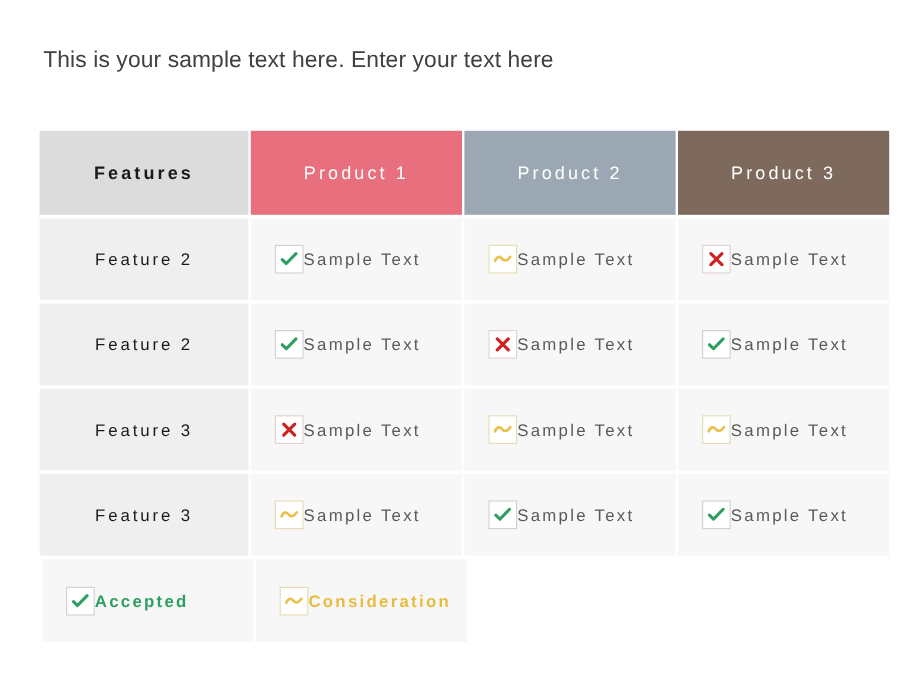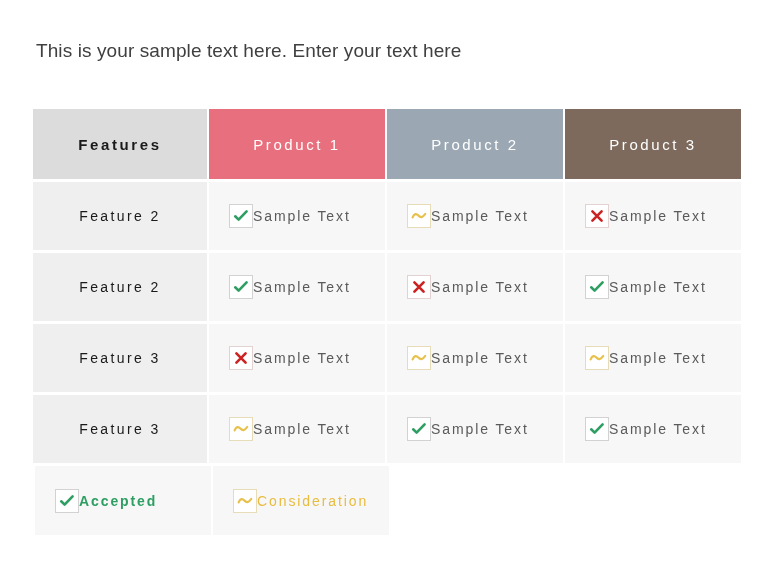--- a/index.html
+++ b/index.html
@@ -115,21 +115,21 @@
   .icon-box svg { display: block; }
 
   .val-text {
     flex: 1;
     font-size: 14px;
     letter-spacing: 1.9px;
     color: #5a5a5a;
     white-space: nowrap;
   }
   .val-text.accepted    { color: #2e9e62; font-weight: bold; }
-  .val-text.consider    { color: #e8bc3f; font-weight: normal; }
+  .val-text.consider    { color: #e8bc3f; font-weight: bold; }
   .val-text.rejected    { color: #b52121; font-weight: bold; }
 </style>
 </head>
 <body>
 
 <div class="slide">
 
   <div class="slide-title">This is your sample text here. Enter your text here</div>
 
   <div class="table">

